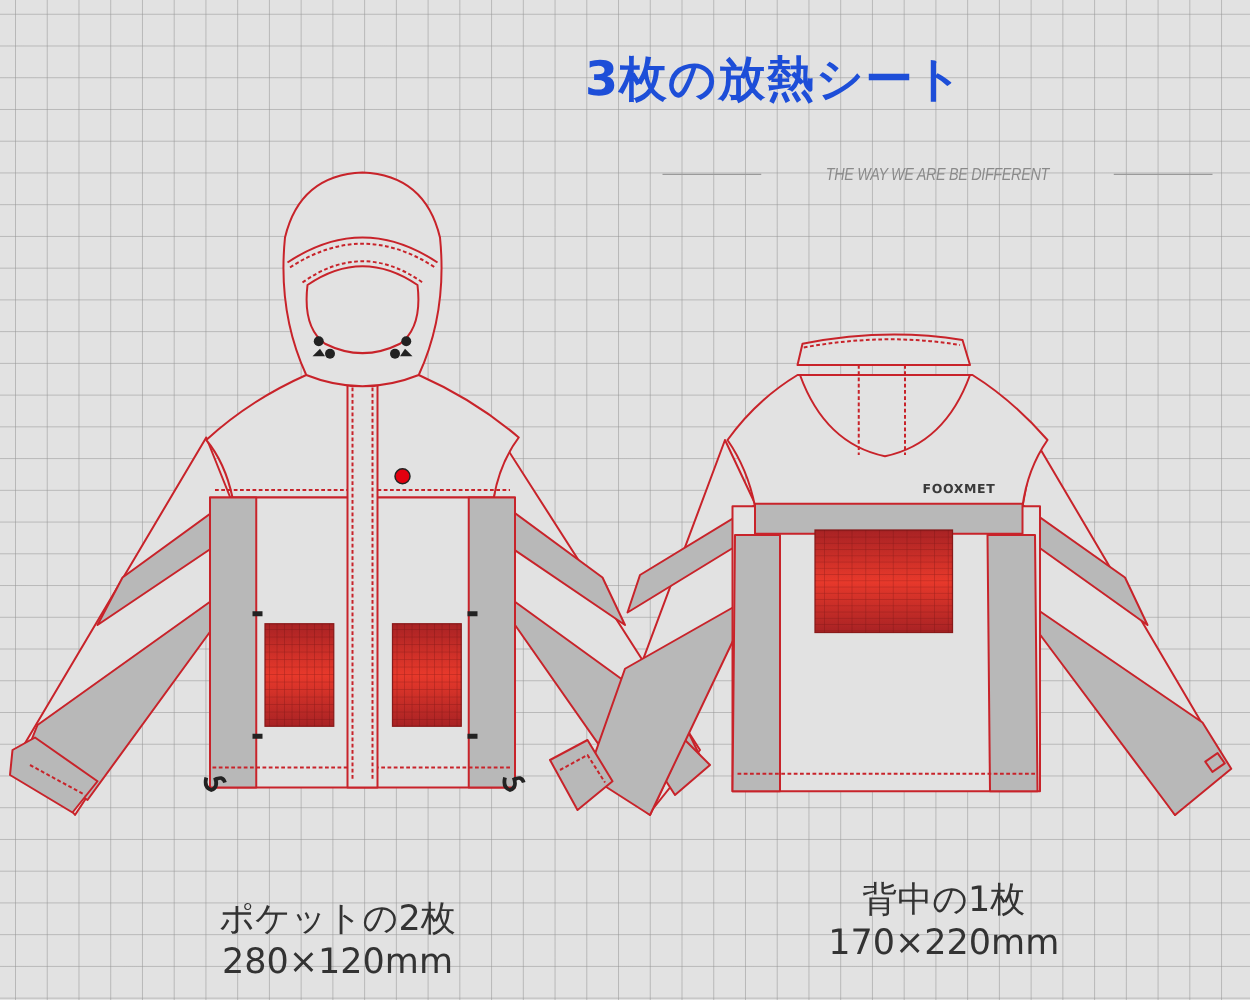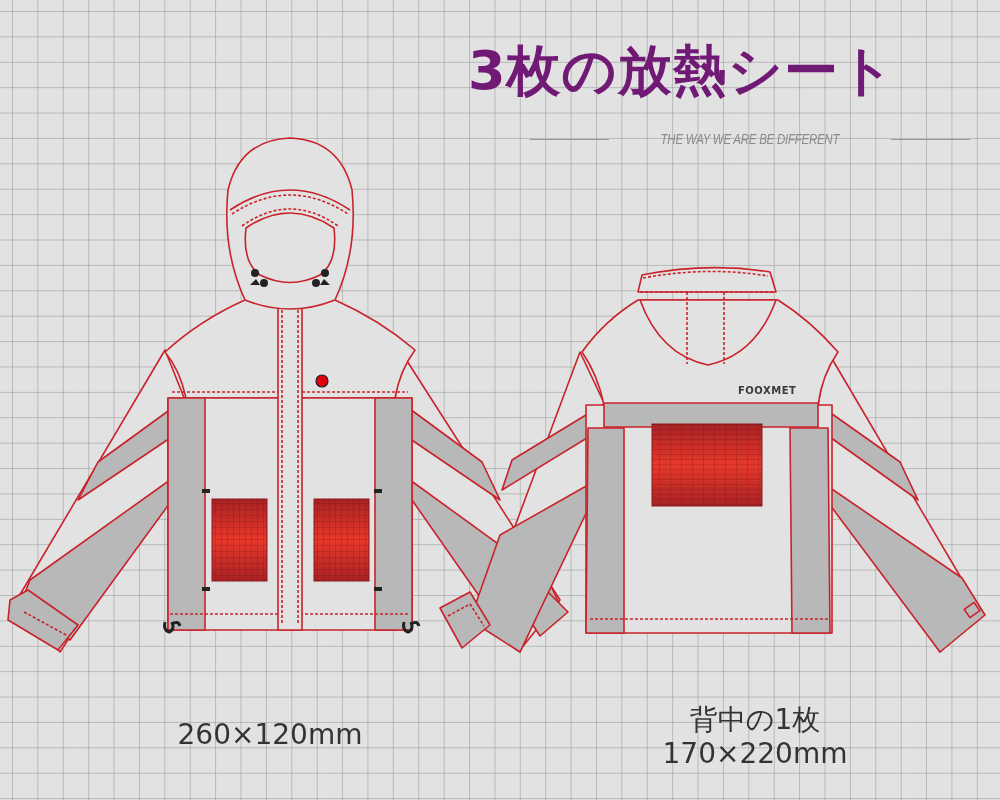--- a/index.html
+++ b/index.html
@@ -8,21 +8,21 @@
     background-color: #e2e2e2;
     background-image:
       linear-gradient(to right, rgba(150,150,150,0.55) 1px, transparent 1px),
       linear-gradient(to bottom, rgba(150,150,150,0.55) 1px, transparent 1px);
     background-size: 25.4px 25.4px;
     background-position: 12px 11px;
     font-family: "DejaVu Sans", "Liberation Sans", sans-serif;
   }
   .title {
     position: absolute; left: 468px; top: 44px; width: 500px;
-    font-size: 54px; font-weight: bold; color: #701a75; letter-spacing: 1px;
+    font-size: 38px; font-weight: bold; color: #1d4ed8; letter-spacing: 1px;
     white-space: nowrap; line-height: 1;
   }
   .subtitle-row {
     position: absolute; left: 530px; top: 128px; width: 440px; height: 22px;
     display: flex; align-items: center; gap: 28px;
   }
   .subtitle-row .line { flex: 1; height: 1px; background: #9a9a9a; }
   .subtitle {
     font-family: "Liberation Sans", sans-serif; font-style: italic;
     font-size: 14px; color: #8a8a8a; padding: 0 4px; white-space: nowrap;
@@ -162,18 +162,19 @@
 
   <text class="brand" x="738" y="394">FOOXMET</text>
 
   <g>
     <rect x="652" y="424" width="110" height="82" fill="url(#padGrad)" stroke="#8a1a1a" stroke-width="1"></rect>
     <rect x="652" y="424" width="110" height="82" fill="url(#padGridWide)"></rect>
   </g>
 </svg>
 
 <div class="caption left">
-  <div>260×120mm</div>
+  <div>ポケットの2枚</div>
+  <div>280×120mm</div>
 </div>
 <div class="caption right">
   <div>背中の1枚</div>
   <div>170×220mm</div>
 </div>
 
 </body></html>

